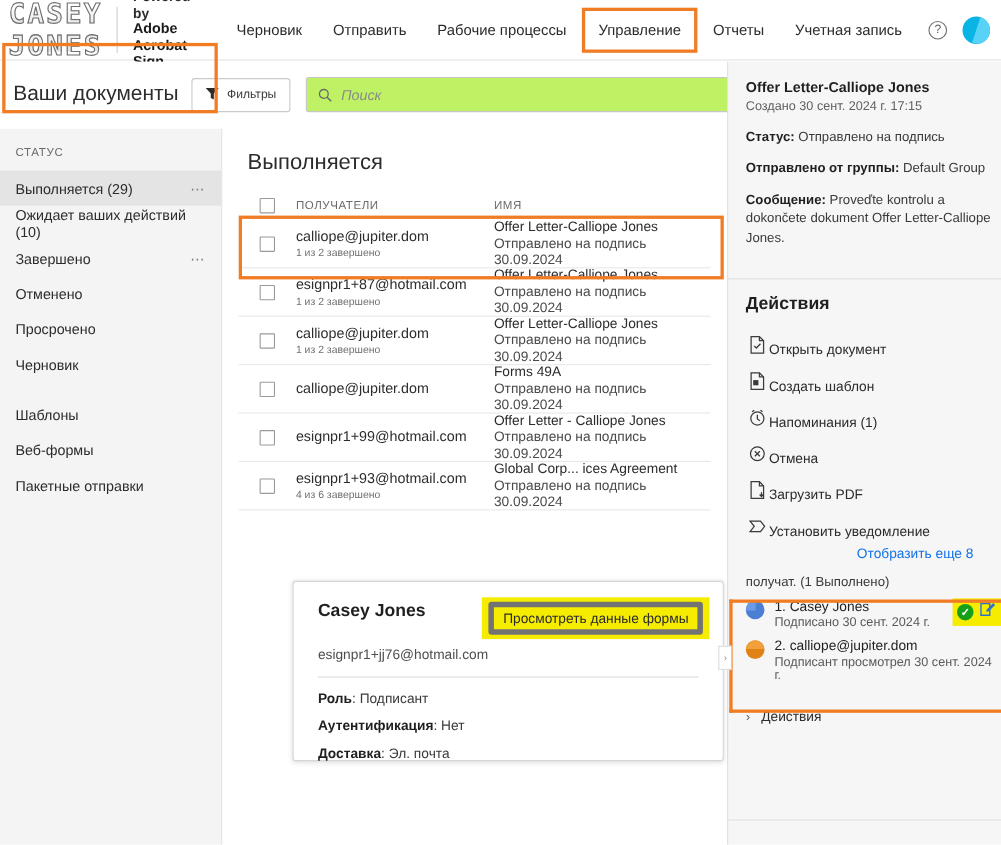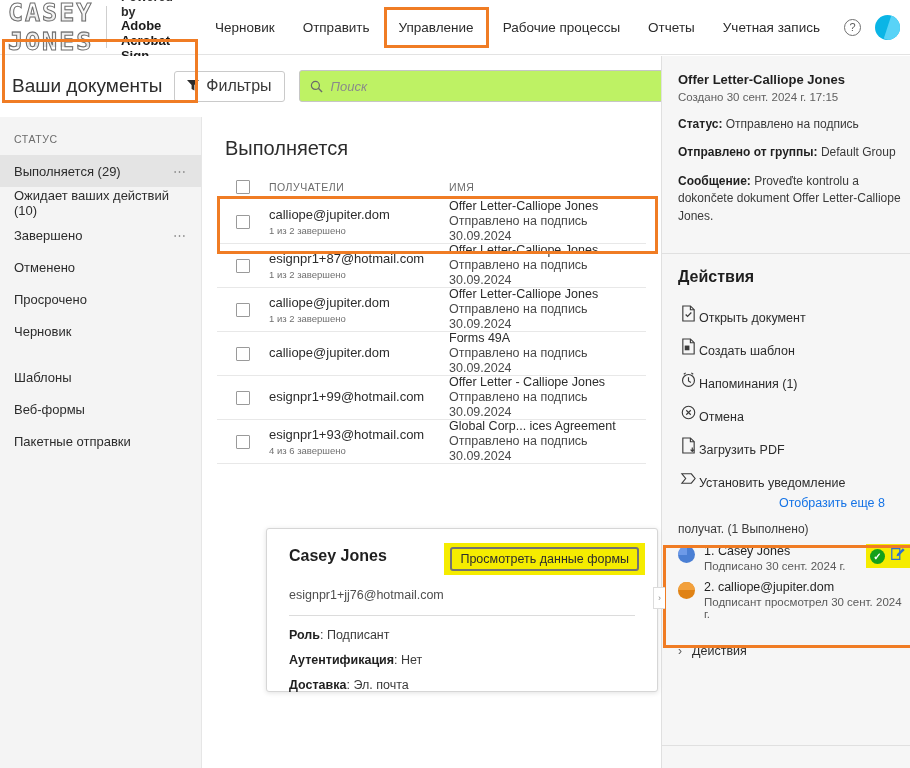--- a/index.html
+++ b/index.html
@@ -57,21 +57,21 @@
   
   .subheader {
     position: absolute; left: 0; top: 56px; width: 780px; height: 60px;
     display: flex; align-items: center; background:#fff;
   }
   .page-title { font-size: 19px; color: #2c2c2c; margin-left: 12px; white-space: nowrap; }
   .filters-btn {
     display: flex; align-items: center; gap: 7px;
     margin-left: 12px; height: 31px; padding: 0 12px;
     border: 1px solid #cacaca; border-radius: 3px; background: #fff; cursor: pointer;
-    font-size: 16px; color: #3a3a3a;
+    font-size: 11px; color: #3a3a3a;
   }
   .search-wrap {
     margin-left: 14px; flex: 1; height: 32px; display: flex; align-items: center;
     border: 1px solid #c6c6c6; border-radius: 3px; background: #bef264; padding: 0 10px;
   }
   .search-wrap input {
     border: 0; outline: 0; flex: 1; font-size: 13px; font-style: italic;
     color: #6a6a6a; font-family: "Liberation Sans", sans-serif; background: transparent;
   }
   .search-wrap input::placeholder { color: #8a8a8a; font-style: italic; }
@@ -144,21 +144,21 @@
   .pop-name { font-size: 16px; font-weight: bold; color: #1f1f1f; }
   .pop-email { font-size: 12.5px; color: #4e4e4e; margin-top: 23px; }
   .pop-rule { height: 1px; background: #dcdcdc; margin: 13px 0 12px 0; }
   .pop-line { font-size: 12.5px; color: #3a3a3a; margin-bottom: 11px; }
   .pop-line b { color: #1f1f1f; }
   .form-btn {
     position: absolute; right: 12px; top: 14px;
     background: #f5ec00; padding: 4px 6px;
   }
   .form-btn .inner {
-    border: 2px solid #737373; border-radius: 3px; background: transparent;
+    border: 5px solid #737373; border-radius: 3px; background: transparent;
     padding: 3px 8px; font-size: 12.5px; color: #2c2c2c; cursor: pointer; white-space: nowrap; text-align: center;
   }
 
   
   .rpanel {
     position: absolute; left: 661px; top: 56px; width: 249px; height: 712px;
     background: #f6f6f6; border-left: 1px solid #e0e0e0; overflow: hidden;
   }
   .rp-sec { padding: 16px 0 14px 16px; }
   .rp-title { font-size: 13px; font-weight: bold; color: #1f1f1f; }
@@ -224,22 +224,22 @@
     <div class="logo">CASEY JONES</div>
     <div class="logo-divider"></div>
     <div class="powered">
       <div class="pb">Powered by</div>
       <div class="ad">Adobe</div>
       <div class="ad">Acrobat Sign</div>
     </div>
     <div class="nav">
       <div class="nav-item">Черновик</div>
       <div class="nav-item">Отправить</div>
+      <div class="nav-item">Рабочие процессы</div>
       <div class="nav-item active-box">Управление</div>
-      <div class="nav-item">Рабочие процессы</div>
       <div class="nav-item">Отчеты</div>
       <div class="nav-item">Учетная запись</div>
       <div class="help-icon">?</div>
       <div class="avatar-top"></div>
     </div>
   </div>
 
   <div class="subheader">
     <div class="page-title">Ваши документы</div>
     <div class="filters-btn">

